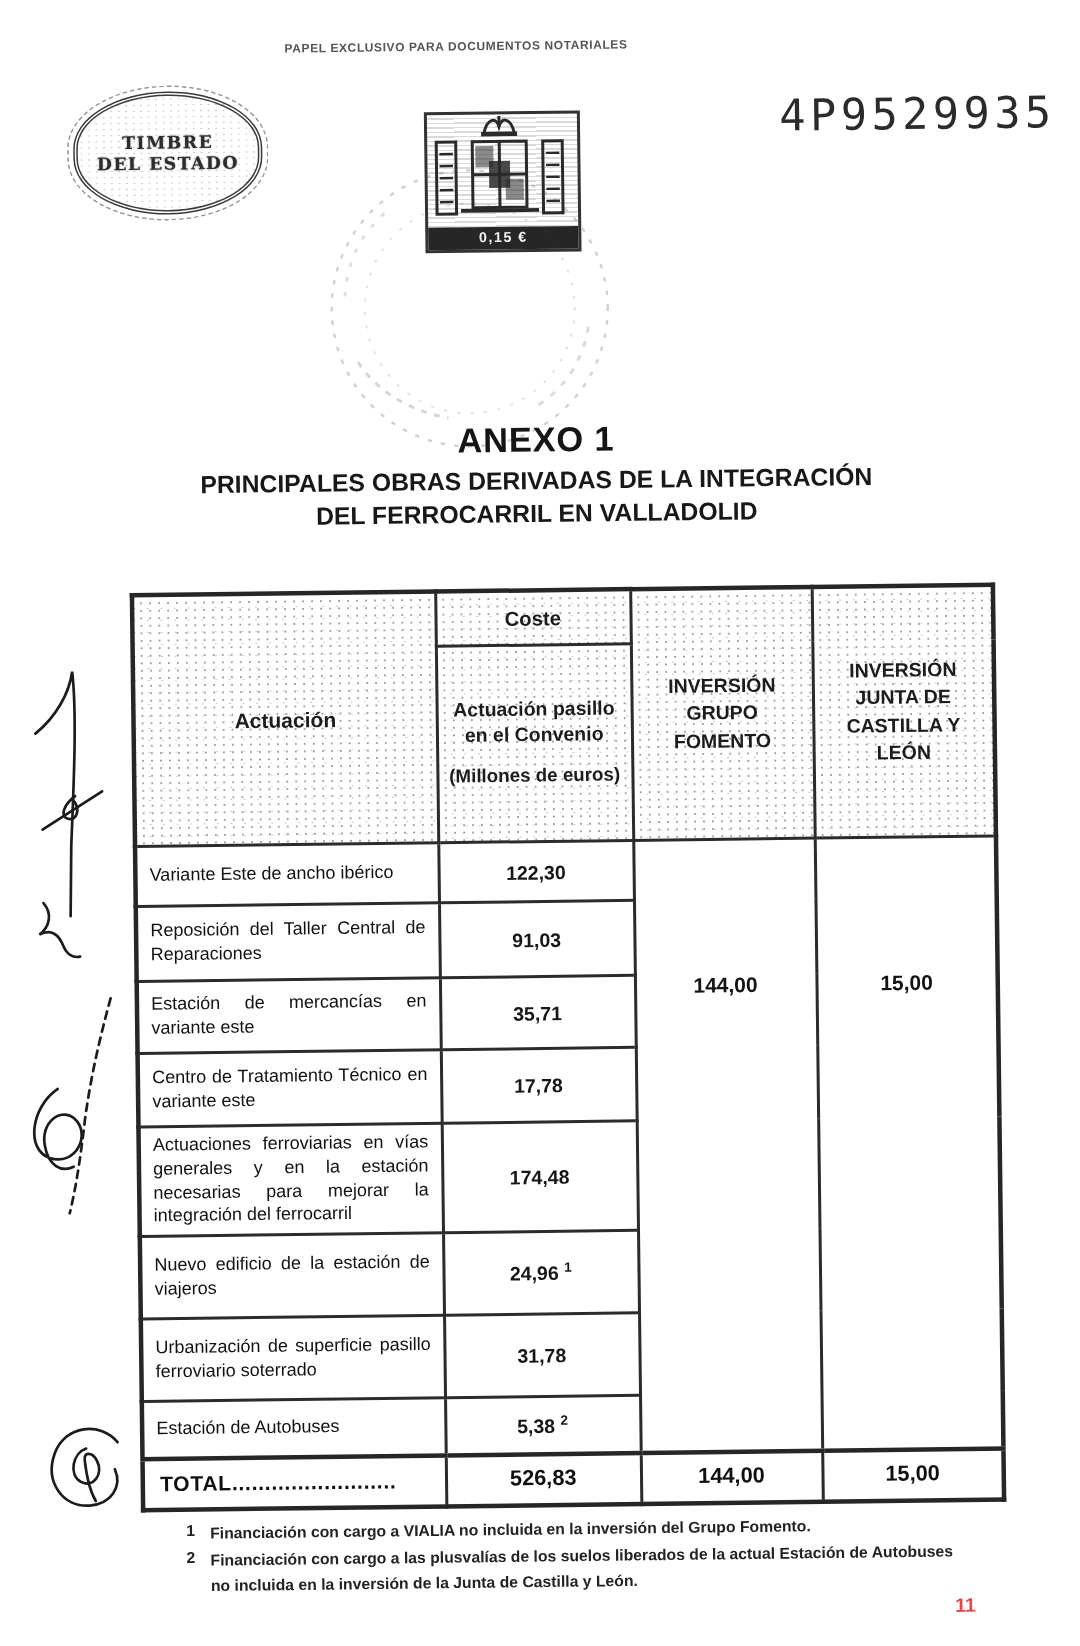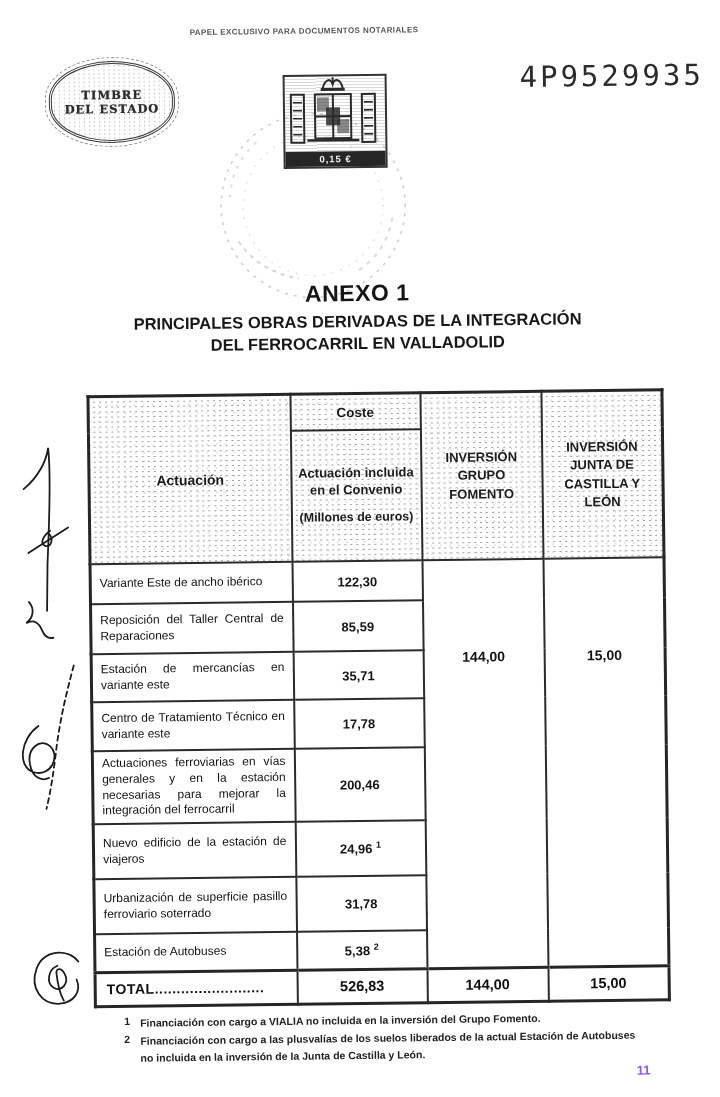--- a/index.html
+++ b/index.html
@@ -104,21 +104,21 @@
   td.total-num{text-align:center;font-weight:bold;font-size:14.5px;color:#101010;}
   
   .footnotes{
     position:absolute;left:118px;top:1012px;width:512px;
     font-size:10.5px;font-weight:bold;color:#232323;
   }
   .fn{display:flex;margin-bottom:2px;}
   .fn-num{width:16px;flex:none;}
   .fn-text{line-height:1.55;}
   
-  .pagenum{position:absolute;left:630px;top:1066px;font-size:13px;font-weight:bold;color:#8b5cf6;}
+  .pagenum{position:absolute;left:630px;top:1066px;font-size:13px;font-weight:bold;color:#ef4444;}
   
   .rubrics{position:absolute;left:0;top:0;width:110px;height:1097px;pointer-events:none;}
 </style>
 </head>
 <body>
 
 <div class="sheet">
 
   <div class="paper-notice">PAPEL EXCLUSIVO PARA DOCUMENTOS NOTARIALES</div>
 
@@ -174,45 +174,45 @@
     </colgroup>
     <tbody>
         <tr>
       <th rowspan="2" class="hdr-actuacion">Actuación</th>
       <th class="hdr-coste">Coste</th>
       <th rowspan="2" class="hdr-inv">INVERSIÓN GRUPO FOMENTO</th>
       <th rowspan="2" class="hdr-inv">INVERSIÓN JUNTA DE CASTILLA Y LEÓN</th>
     </tr>
     <tr>
       <th class="hdr-sub">
-        <div>Actuación incluida en el Convenio</div>
+        <div>Actuación pasillo en el Convenio</div>
         <div class="unit">(Millones de euros)</div>
       </th>
     </tr>
     <tr class="r1">
       <td class="desc">Variante Este de ancho ibérico</td>
       <td class="num"><span>122,30</span><sup></sup></td>
       <td class="merged" rowspan="8">144,00</td>
       <td class="merged" rowspan="8">15,00</td>
     </tr>
     <tr class="r2">
       <td class="desc">Reposición del Taller Central de Reparaciones</td>
-      <td class="num"><span>85,59</span><sup></sup></td>
+      <td class="num"><span>91,03</span><sup></sup></td>
     </tr>
     <tr class="r3">
       <td class="desc">Estación de mercancías en variante este</td>
       <td class="num"><span>35,71</span><sup></sup></td>
     </tr>
     <tr class="r4">
       <td class="desc">Centro de Tratamiento Técnico en variante este</td>
       <td class="num"><span>17,78</span><sup></sup></td>
     </tr>
     <tr class="r5">
       <td class="desc">Actuaciones ferroviarias en vías generales y en la estación necesarias para mejorar la integración del ferrocarril</td>
-      <td class="num"><span>200,46</span><sup></sup></td>
+      <td class="num"><span>174,48</span><sup></sup></td>
     </tr>
     <tr class="r6">
       <td class="desc">Nuevo edificio de la estación de viajeros</td>
       <td class="num"><span>24,96</span> <sup>1</sup></td>
     </tr>
     <tr class="r7">
       <td class="desc">Urbanización de superficie pasillo ferroviario soterrado</td>
       <td class="num"><span>31,78</span><sup></sup></td>
     </tr>
     <tr class="r8">

